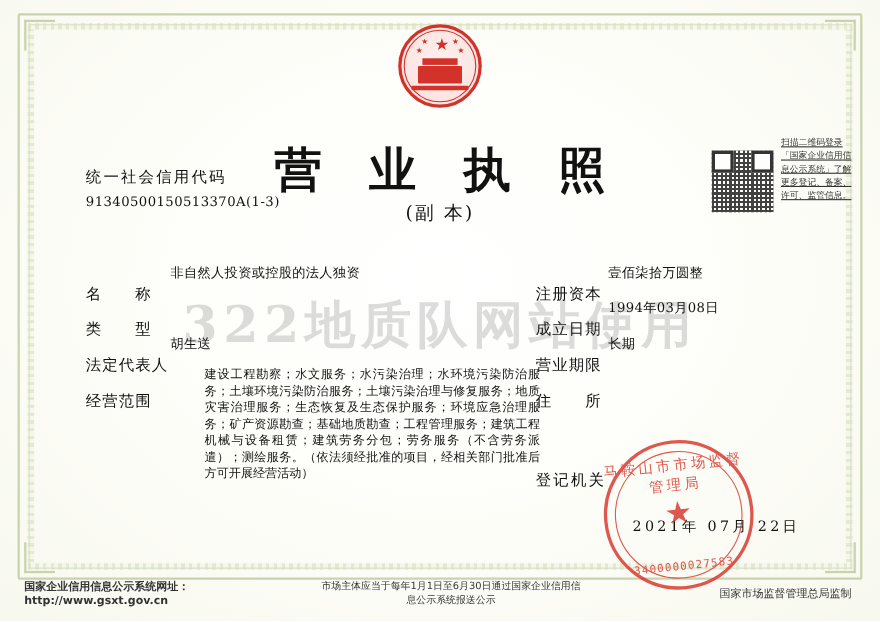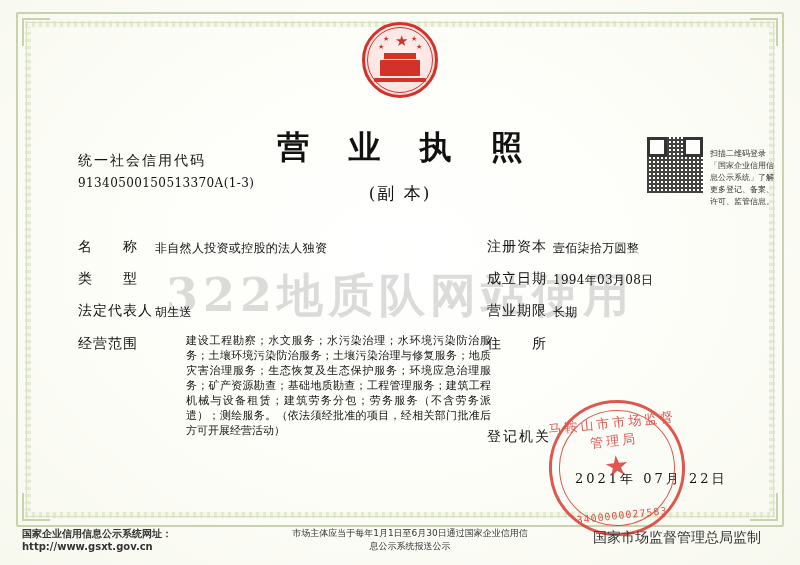--- a/index.html
+++ b/index.html
@@ -70,21 +70,21 @@
   .emblem .s3{left:49px;top:11px;font-size:7px;}
   .emblem .s4{left:54px;top:19px;font-size:7px;}
   .emblem .base{
     position:absolute;left:12px;right:12px;top:56px;height:4px;background:#d2322a;border-radius:1px;
   }
 
   
   .title{
     position:absolute;left:0;right:0;top:126px;text-align:center;
     font-family:"DejaVu Serif", serif;
-    font-size:32px;font-weight:bold;letter-spacing:14px;
+    font-size:43px;font-weight:bold;letter-spacing:14px;
     color:#111;
     text-indent:14px;
   }
   .subtitle{
     position:absolute;left:0;right:0;top:182px;text-align:center;
     font-family:"DejaVu Serif", serif;
     font-size:17px;color:#111;letter-spacing:2px;
   }
 
   
@@ -107,30 +107,31 @@
       repeating-linear-gradient(90deg,#222 0 2px,transparent 2px 4px);
     background-color:#fff;
     opacity:.85;
   }
   .qr:before,.qr:after{
     content:"";position:absolute;width:14px;height:14px;border:3px solid #111;background:#fff;
   }
   .qr:before{left:0;top:0;}
   .qr:after{right:0;top:0;}
   .qr-note{
-    position:absolute;right:22px;top:148px;width:68px;
+    position:absolute;right:22px;top:124px;width:68px;
     font-size:8px;line-height:12px;color:#333;
     font-family:"DejaVu Sans", sans-serif;
+    text-decoration:underline;
   }
 
   
   .field-label{
     position:absolute;
     font-family:"DejaVu Serif", serif;
-    font-size:14px;color:#111;letter-spacing:1px;white-space:nowrap;
+    font-size:14px;color:#111;letter-spacing:1px;white-space:nowrap;margin-top:21px;
   }
   .field-value{
     position:absolute;
     font-family:"DejaVu Serif", serif;
     font-size:12px;color:#111;letter-spacing:.3px;white-space:nowrap;
   }
   .scope-value{
     position:absolute;left:155px;top:333px;width:305px;
     font-family:"DejaVu Serif", serif;
     font-size:11px;line-height:15px;color:#111;text-align:justify;margin-left:31px;
@@ -187,22 +188,22 @@
   
   .footer-left{
     position:absolute;left:22px;bottom:12px;width:250px;
     font-family:"DejaVu Sans", sans-serif;font-size:10px;line-height:13px;color:#333;font-weight:bold;
   }
   .footer-center{
     position:absolute;left:290px;bottom:12px;width:240px;text-align:center;
     font-family:"DejaVu Sans", sans-serif;font-size:9px;line-height:13px;color:#333;
   }
   .footer-right{
-    position:absolute;right:39px;bottom:18px;
-    font-family:"DejaVu Sans", sans-serif;font-size:14px;color:#333;
+    position:absolute;right:26px;bottom:18px;
+    font-family:"DejaVu Sans", sans-serif;font-size:10px;color:#333;
   }
 </style>
 </head>
 <body>
 
 <div class="license">
 
   <div class="border-outer"></div>
   <div class="border-pattern"></div>
   <div class="border-inner"></div>

